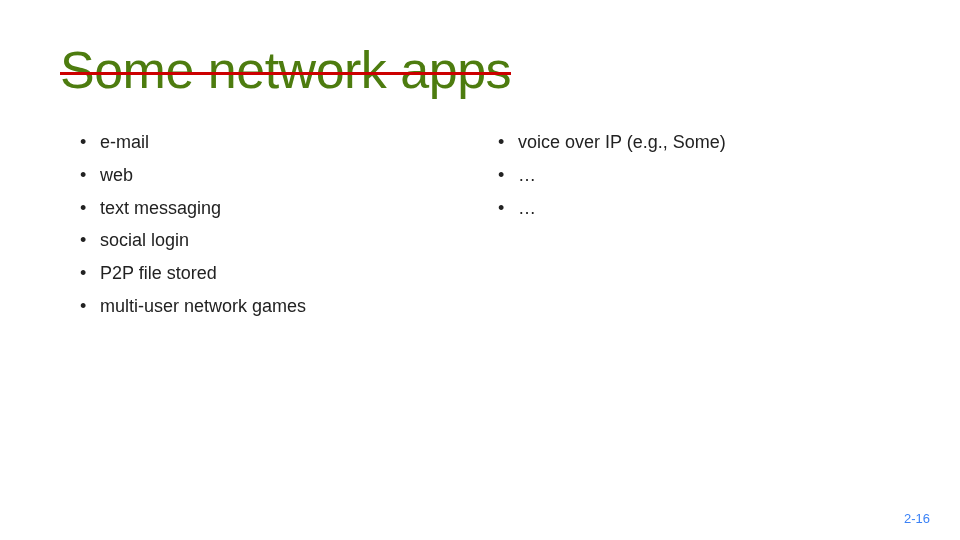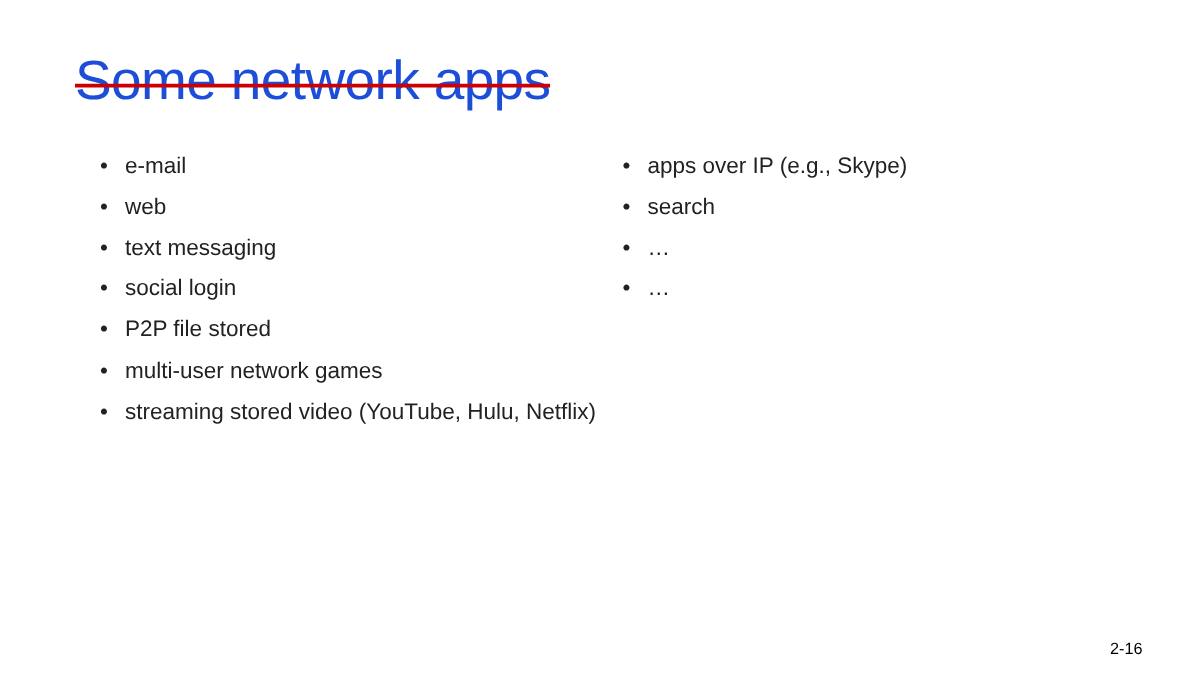--- a/index.html
+++ b/index.html
@@ -24,23 +24,23 @@
       position: relative;
     }
 
     .title-container {
       position: relative;
       display: inline-block;
       margin-bottom: 28px;
     }
 
     .title {
-      font-size: 44px;
+      font-size: 52px;
       font-weight: 300;
-      color: #1d4ed8;
+      color: #4d7c0f;
       letter-spacing: -0.5px;
       position: relative;
       z-index: 1;
     }
 
     .title-strikethrough {
       position: absolute;
       top: 50%;
       left: 0;
       width: 100%;
@@ -79,23 +79,23 @@
     .bullet-list li::before {
       content: '•';
       position: absolute;
       left: 0;
       color: #222222;
     }
 
     .slide-number {
       position: absolute;
       bottom: 14px;
-      right: 46px;
+      right: 30px;
       font-size: 13px;
-      color: #000000;
+      color: #3b82f6;
     }
   </style>
 </head>
 <body>
 
 <div class="slide">
 
   <div class="title-container">
     <h1 class="title">Some network apps</h1>
     <div class="title-strikethrough"></div>
@@ -104,28 +104,26 @@
   <div class="content">
 
     <div class="column">
       <ul class="bullet-list">
         <li>e-mail</li>
         <li>web</li>
         <li>text messaging</li>
         <li>social login</li>
         <li>P2P file stored</li>
         <li>multi-user network games</li>
-        <li>streaming stored video (YouTube, Hulu, Netflix)</li>
       </ul>
     </div>
 
     <div class="column">
       <ul class="bullet-list">
-        <li>apps over IP (e.g., Skype)</li>
-        <li>search</li>
+        <li>voice over IP (e.g., Some)</li>
         <li>…</li>
         <li>…</li>
       </ul>
     </div>
 
   </div>
 
   <div class="slide-number">2-16</div>
 
 </div>

